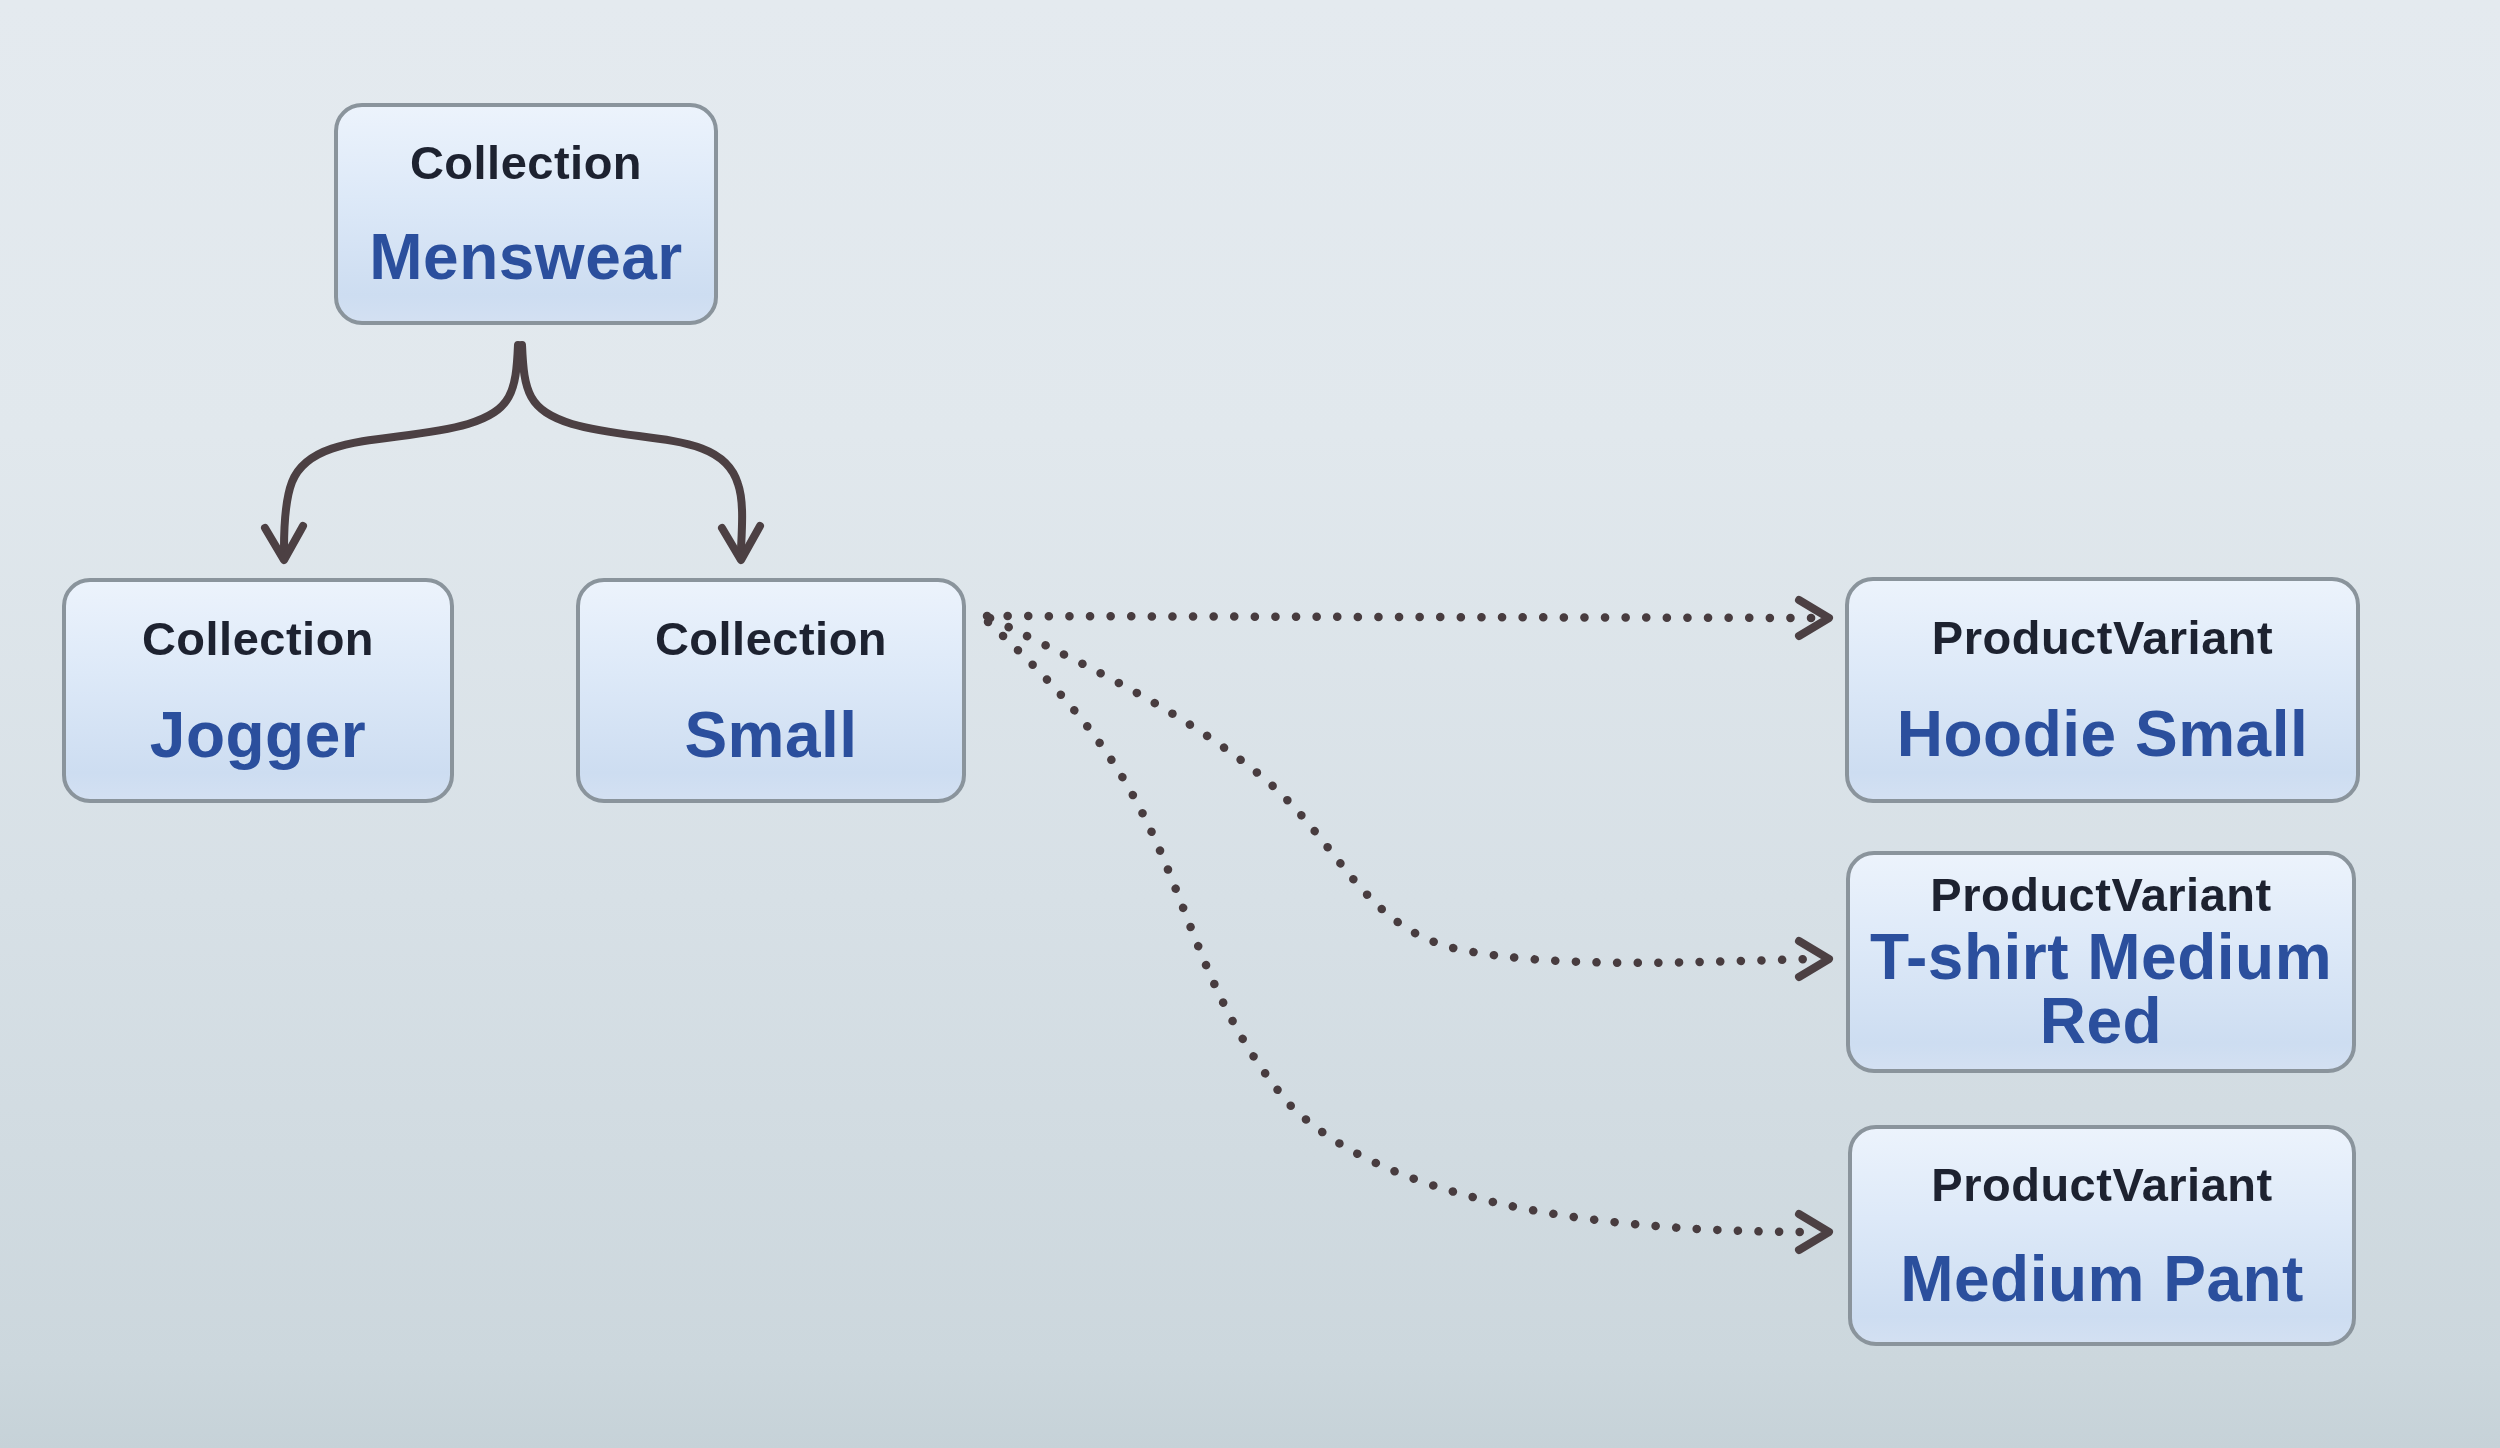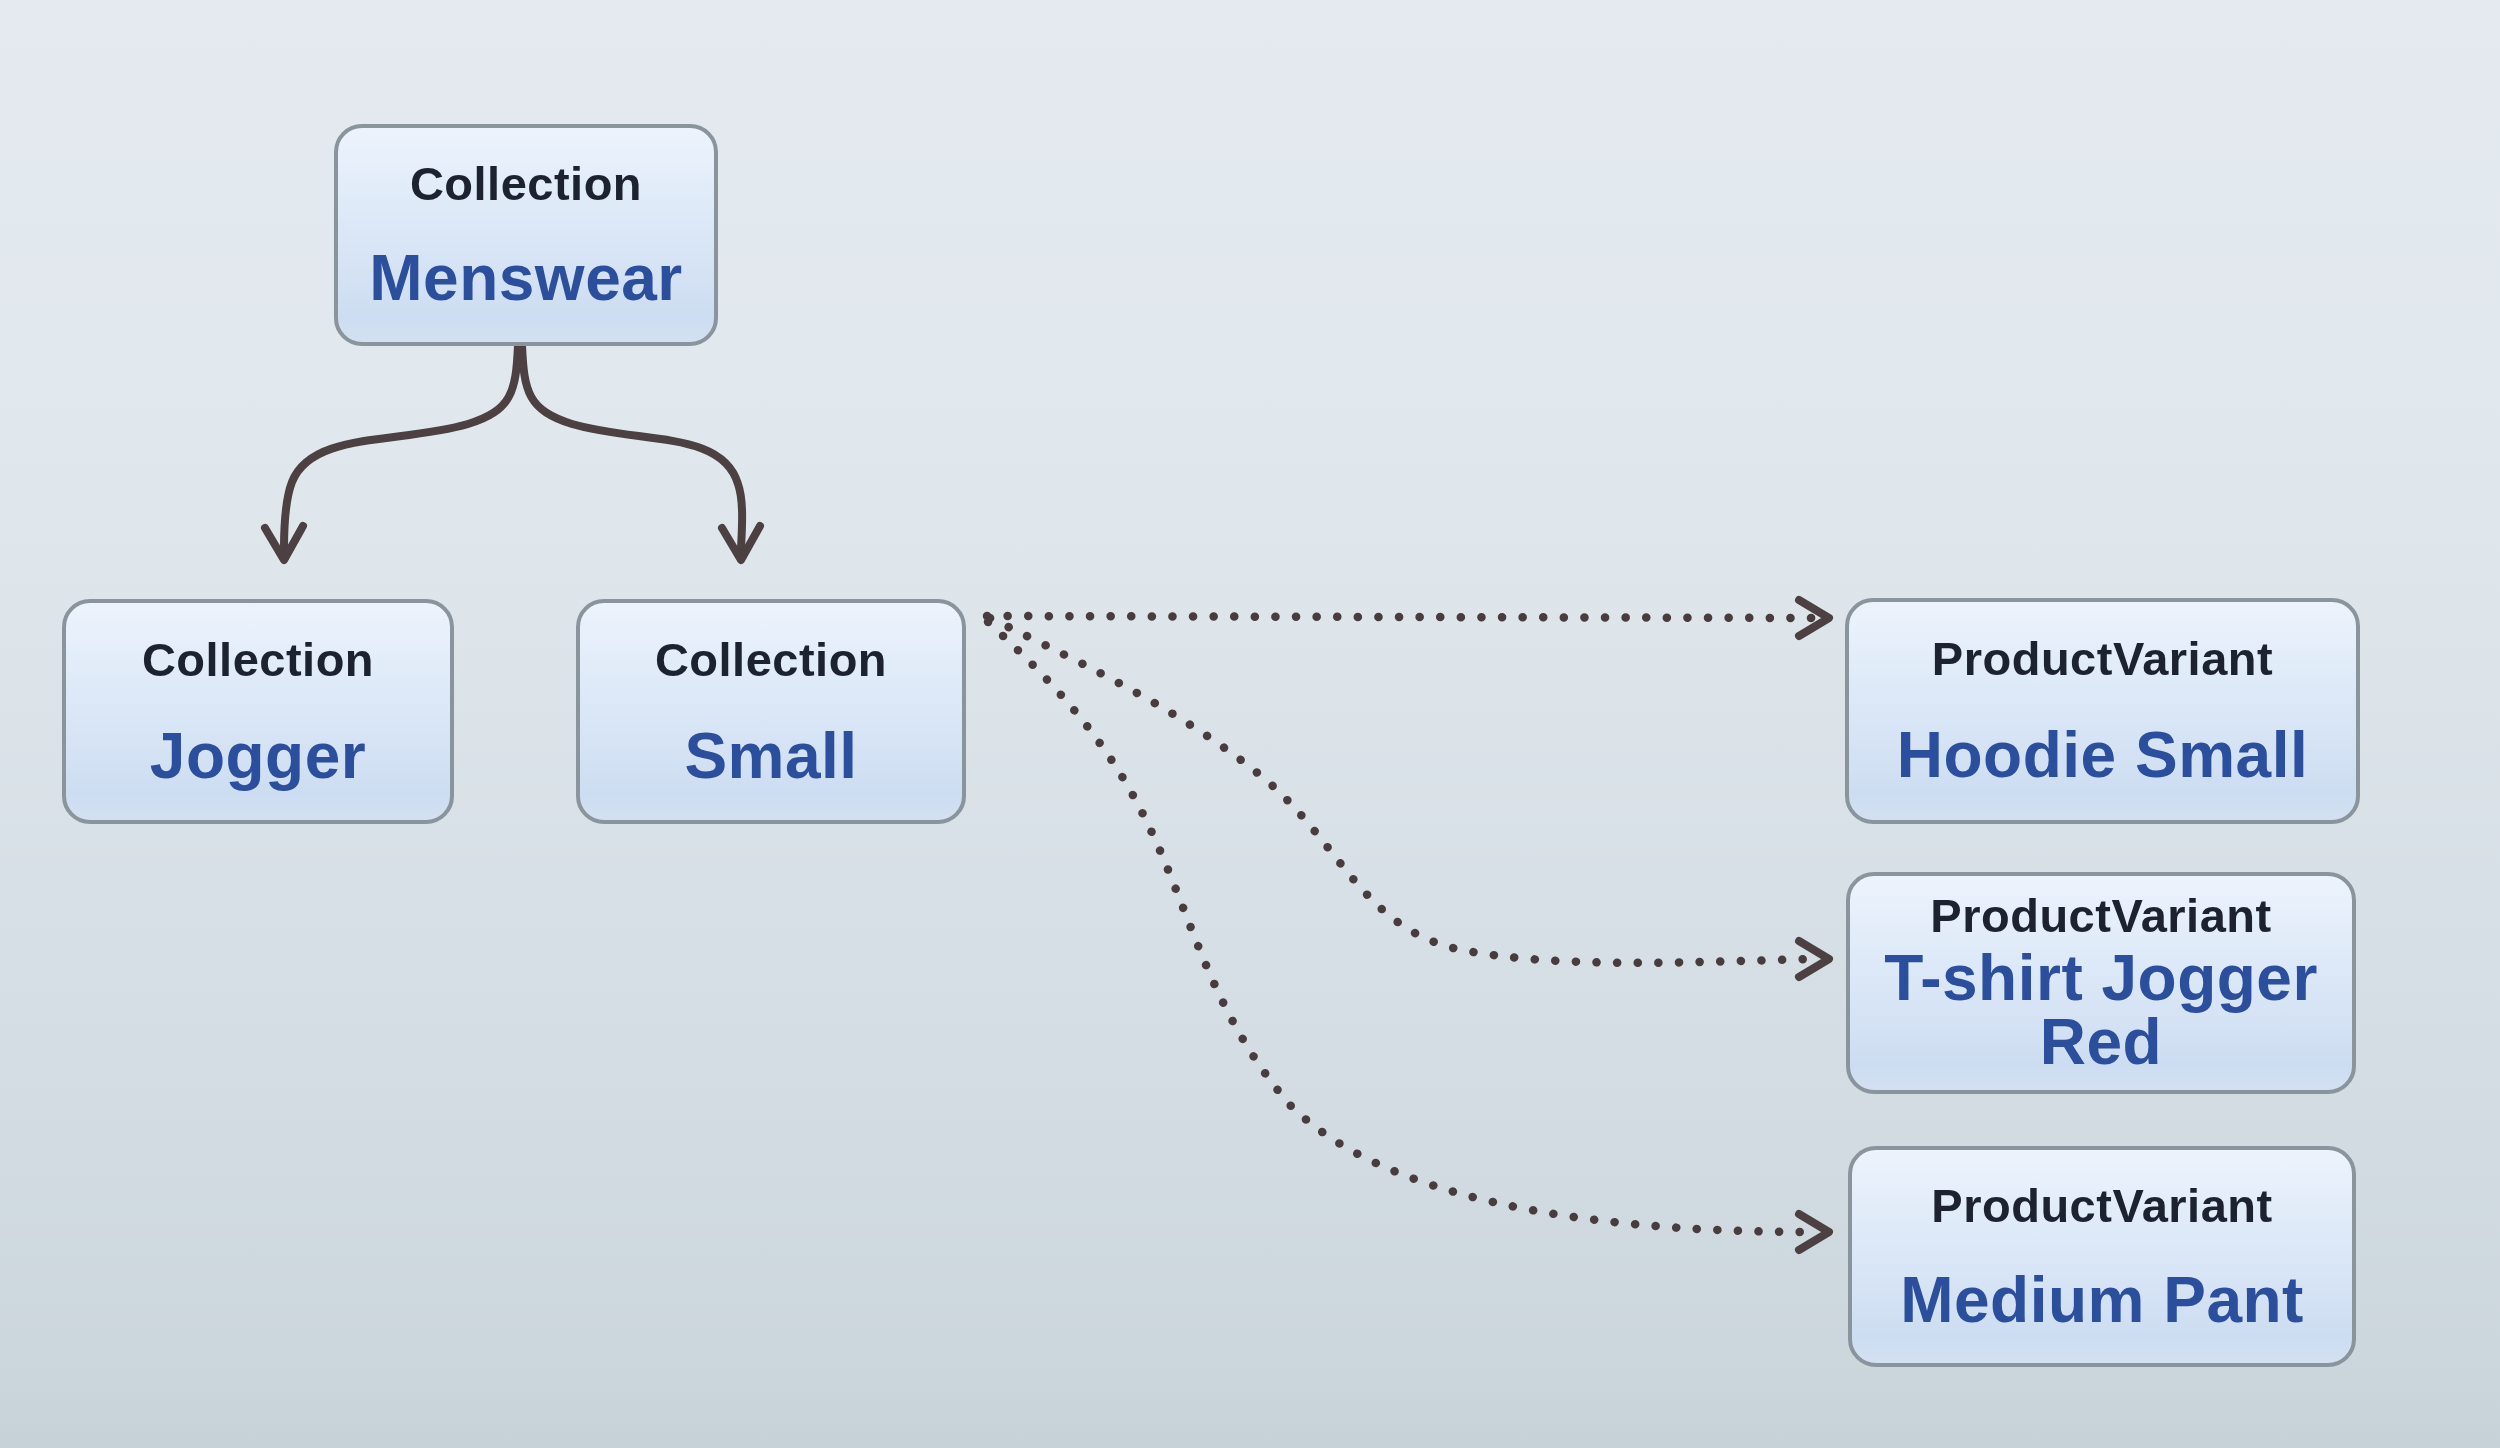--- a/index.html
+++ b/index.html
@@ -23,21 +23,20 @@
     box-sizing: border-box;
     border: 4px solid #8a949c;
     border-radius: 28px;
     background: linear-gradient(180deg, #ecf3fc 0%, #dde9f8 42%, #cdddf1 88%, #d3e0f2 100%);
     display: flex;
     flex-direction: column;
     justify-content: space-around;
     align-items: center;
     text-align: center;
     padding: 12px 8px;
-    margin-top: 21px;
   }
   .node-type {
     font-size: 47px;
     font-weight: bold;
     color: #1d2230;
     letter-spacing: 0.5px;
     line-height: 1;
   }
   .node-name {
     font-size: 64px;
@@ -113,21 +112,21 @@
     <div class="node-name">Small</div>
   </div>
 
   <div class="node" id="node-hoodie">
     <div class="node-type">ProductVariant</div>
     <div class="node-name">Hoodie Small</div>
   </div>
 
   <div class="node" id="node-tshirt">
     <div class="node-type">ProductVariant</div>
-    <div class="node-name">T-shirt Jogger Red</div>
+    <div class="node-name">T-shirt Medium Red</div>
   </div>
 
   <div class="node" id="node-jogger">
     <div class="node-type">ProductVariant</div>
     <div class="node-name">Medium Pant</div>
   </div>
 
 </div>
 
 </body></html>

